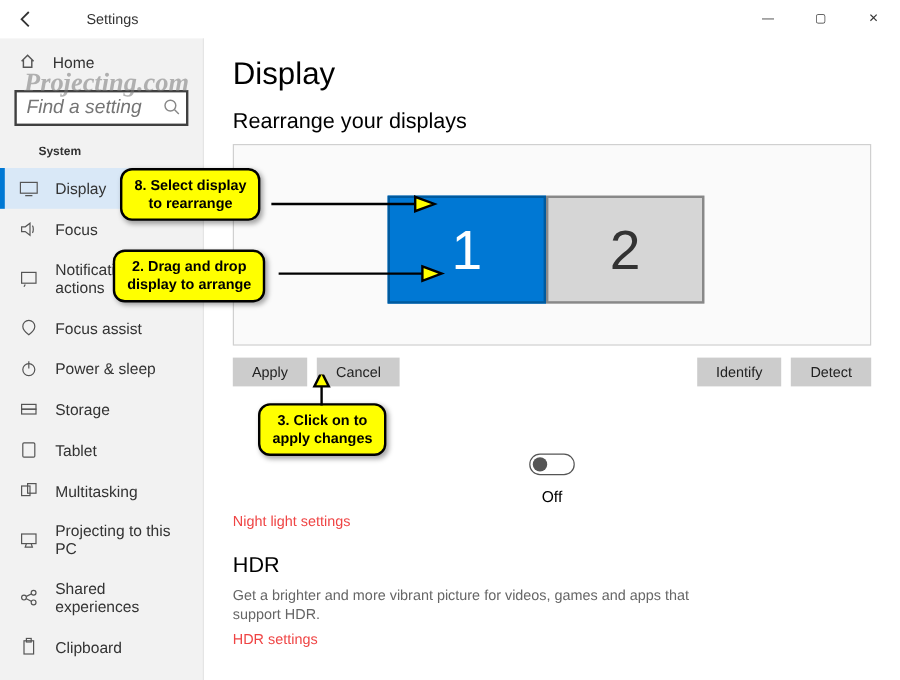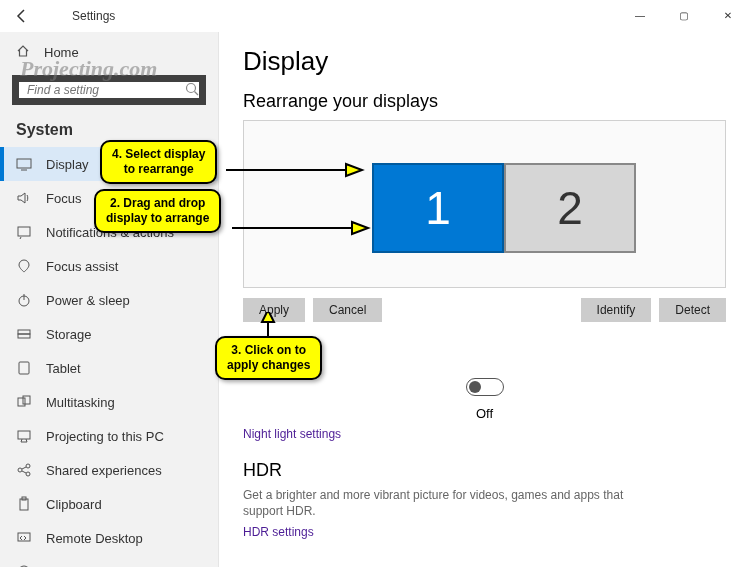--- a/index.html
+++ b/index.html
@@ -5,26 +5,26 @@
   * { box-sizing: border-box; margin: 0; padding: 0; font-family: "Segoe UI", Arial, sans-serif; }
   body { width: 750px; height: 567px; background: #fff; overflow: hidden; position: relative; }
 
   .titlebar { height: 32px; display: flex; align-items: center; padding-left: 8px; position: relative; gap: 32px; }
   .titlebar .back { width: 28px; height: 28px; display:flex; align-items:center; justify-content:center; color:#333; }
   .titlebar .title { font-size: 12px; margin-left: 4px; color:#333; }
   .winbtns { position: absolute; right: 0; top: 0; display:flex; }
   .winbtn { width: 44px; height: 30px; display:flex; align-items:center; justify-content:center; font-size:10px; color:#333; }
 
   .body { display:flex; height: calc(567px - 32px); }
-  .sidebar { width: 219px; background:#f2f2f2; border-right:1px solid #e5e5e5; padding-top: 6px; overflow: hidden; }
+  .sidebar { width: 170px; background:#f2f2f2; border-right:1px solid #e5e5e5; padding-top: 6px; overflow: hidden; }
   .home-row { display:flex; align-items:center; padding: 6px 16px; font-size: 13px; color:#333; gap:14px; }
   .search { margin: 8px 12px 10px 12px; position:relative; }
-  .search input { width:100%; height:30px; border:7px solid #404040; background:#fff; padding:0 28px 0 8px; font-size:12px; font-style:italic; color:#888; }
+  .search input { width:100%; height:30px; border:2px solid #404040; background:#fff; padding:0 28px 0 8px; font-size:16px; font-style:italic; color:#888; }
   .search .sicon { position:absolute; right:6px; top:6px; color:#888; }
-  .section-label { padding: 6px 16px 8px 16px; font-size: 16px; font-weight:600; color:#333; }
+  .section-label { padding: 6px 16px 8px 32px; font-size: 10px; font-weight:600; color:#333; }
   .nav-item { display:flex; align-items:center; gap:14px; padding: 9px 16px; font-size: 13px; color:#333; }
   .nav-item.active { background:#d9e8f7; position:relative; }
   .nav-item.active::before { content:""; position:absolute; left:0; top:0; bottom:0; width:4px; background:#0078d4; }
   .nav-item .nicon { width:16px; height:16px; display:inline-flex; align-items:center; justify-content:center; color:#555; }
 
   .main { flex:1; padding: 14px 24px 0 24px; overflow:hidden; position:relative; }
   .page-title { font-size: 26px; font-weight: 300; margin-bottom: 14px; }
   .subhead { font-size: 18px; font-weight: 400; margin-bottom: 8px; }
   .desc { font-size: 12px; color:#333; margin-bottom: 10px; }
   .desc .hl { background:#ffff00; }
@@ -33,31 +33,31 @@
   .monitor { position:absolute; top:42px; height:90px; display:flex; align-items:center; justify-content:center; font-size:46px; font-weight:300; }
   .m1 { left:128px; width:132px; background:#0078d4; color:#fff; border:2px solid #005a9e; }
   .m2 { left:260px; width:132px; background:#d6d6d6; color:#333; border:2px solid #888; }
 
   .btnrow { display:flex; gap:8px; margin-top:10px; align-items:flex-start; }
   .btnrow .spacer { flex:1; }
   .btn { background:#ccc; border:none; padding:5px 16px; font-size:12px; color:#222; min-width:62px; text-align:center; }
 
   .calloutbox { position:absolute; background:#ffff00; border:2px solid #000; border-radius:10px; padding:5px 10px; font-size:12px; font-weight:700; color:#000; box-shadow: 2px 2px 4px rgba(0,0,0,.35); text-align:center; line-height:1.25; white-space:pre-line; }
   .co1 { left:100px; top:140px; }
-  .co2 { left:94px; top:189px; }
+  .co2 { left:94px; top:208px; }
   .co3 { left:215px; top:336px; }
 
   .pointer { position:absolute; }
   .pointer svg { display:block; }
 
   .toggle-row { display:flex; align-items:center; gap:10px; margin-top:56px; font-size:13px;flex-direction:column; }
   .toggle { width:38px; height:18px; border:1px solid #555; border-radius:9px; position:relative; }
   .toggle .knob { width:12px; height:12px; border-radius:50%; background:#555; position:absolute; left:2px; top:2px; }
 
-  .link { color:#4c1d95; font-size:12px; margin-top:6px; display:inline-block; }
+  .link { color:#ef4444; font-size:12px; margin-top:6px; display:inline-block; }
   .section-sub { font-size:18px; font-weight:400; margin-top:18px; margin-bottom:6px; }
   .gray { color:#666; font-size:12px; max-width:390px; line-height:1.35; }
 
   .watermark { position:absolute; left:20px; top:56px; font-family: Georgia, 'Times New Roman', serif; font-style:italic; font-size:22px; color:rgba(120,120,120,.55); font-weight:600; pointer-events:none; }
 </style>
 </head>
 <body>
 
 <div class="titlebar">
   <div class="back">
@@ -233,21 +233,21 @@
       <span>Off</span>
     </div>
     <a class="link">Night light settings</a>
 
     <div class="section-sub">HDR</div>
     <div class="gray">Get a brighter and more vibrant picture for videos, games and apps that support HDR.</div>
     <a class="link">HDR settings</a>
   </div>
 </div>
 
-<div class="calloutbox co1">4. Select display
+<div class="calloutbox co1">8. Select display
 to rearrange</div>
 <div class="pointer" style="left:226px; top:158px;">
   <svg width="140" height="30">
       <path d="M0 12 L120 12" stroke="#000" stroke-width="2"></path>
       <polygon points="120,6 136,12 120,18" fill="#ffff00" stroke="#000" stroke-width="2"></polygon>
     </svg>
 </div>
 
 <div class="calloutbox co2">2. Drag and drop
 display to arrange</div>

